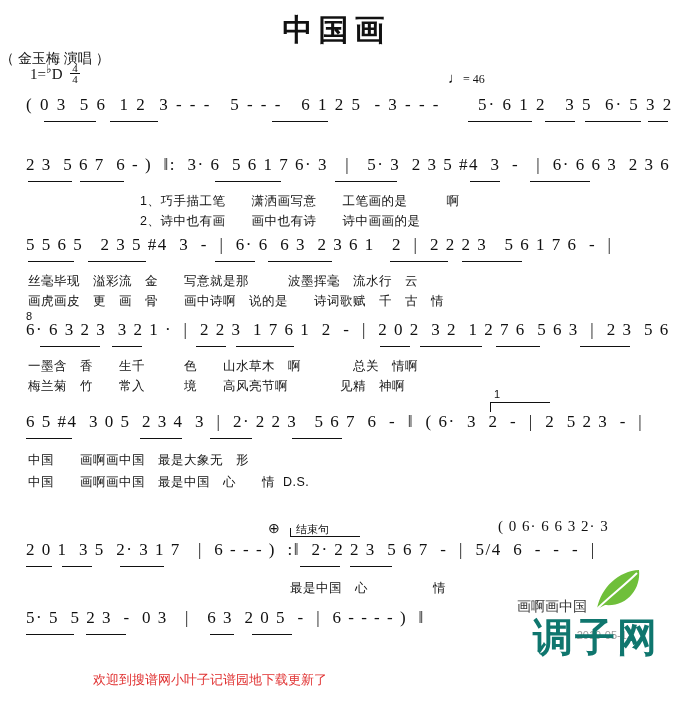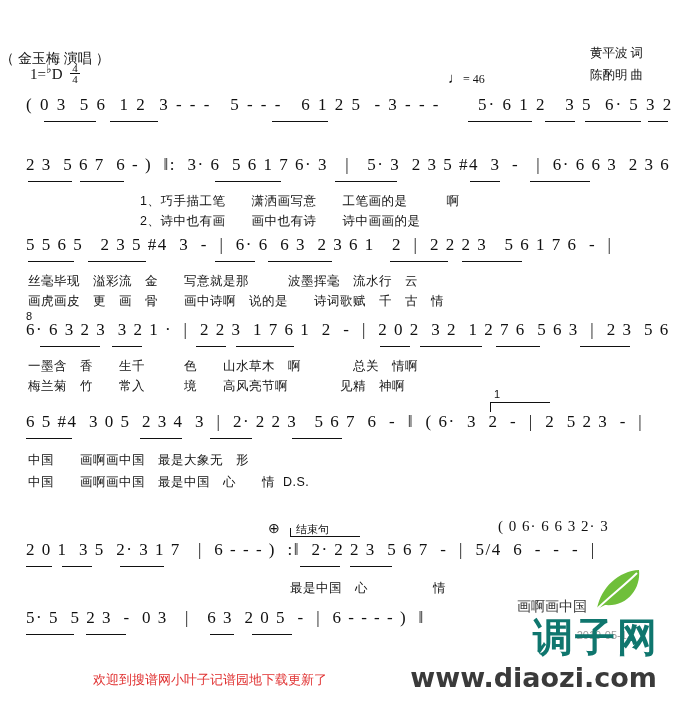--- a/index.html
+++ b/index.html
@@ -98,26 +98,23 @@
   .tag{
     position:absolute;font-size:11px;
     font-family:"Liberation Sans", sans-serif;
   }
 </style>
 </head>
 <body>
 
 <div class="sheet">
 
+  <div class="title">中国画</div>
   <div class="subtitle">（ 金玉梅 演唱 ）</div>
 
-  <div class="credits">
-    <div>黄平波 词</div>
-    <div>陈酌明 曲</div>
-  </div>
 
   <div class="keysig">
     <span>1=</span><span class="flat">♭</span><span>D</span>
     <span class="meter">
       <span class="num">4</span>
       <span>4</span>
     </span>
   </div>
 
   <div class="tempo">
@@ -211,16 +208,15 @@
     <div class="ul" style="left:252px;top:26px;width:40px;"></div>
   </div>
 
   <svg class="leaf" width="52" height="46" viewBox="0 0 52 46">
     <path d="M6 42 C10 20 28 4 48 3 C50 22 36 40 14 38" fill="#6fbf3a"></path>
     <path d="M6 42 C18 30 34 18 46 6" stroke="#ffffff" stroke-width="2" fill="none"></path>
   </svg>
   <div class="wm-small">画啊画中国</div>
   <div class="wm-date">2019-05-12</div>
   <div class="wm-text">调子网</div>
-  <div class="wm-url">www.diaozi.com</div>
 
   <div class="footer-note">欢迎到搜谱网小叶子记谱园地下载更新了</div>
 </div>
 
 </body></html>

